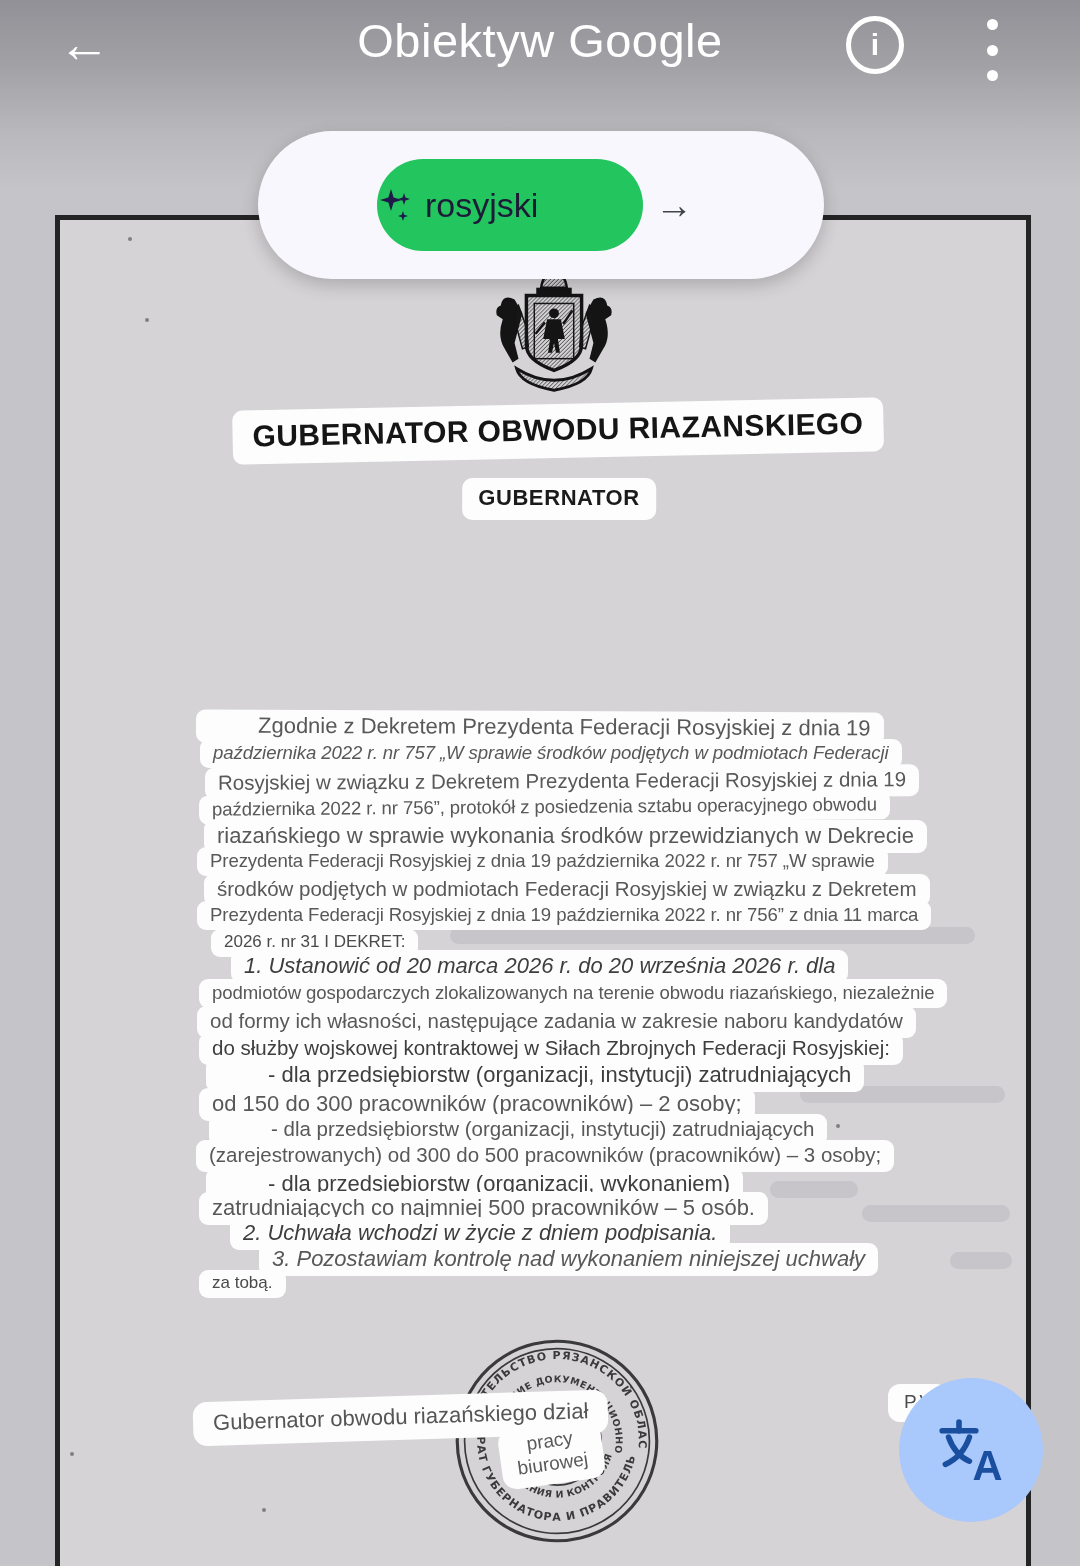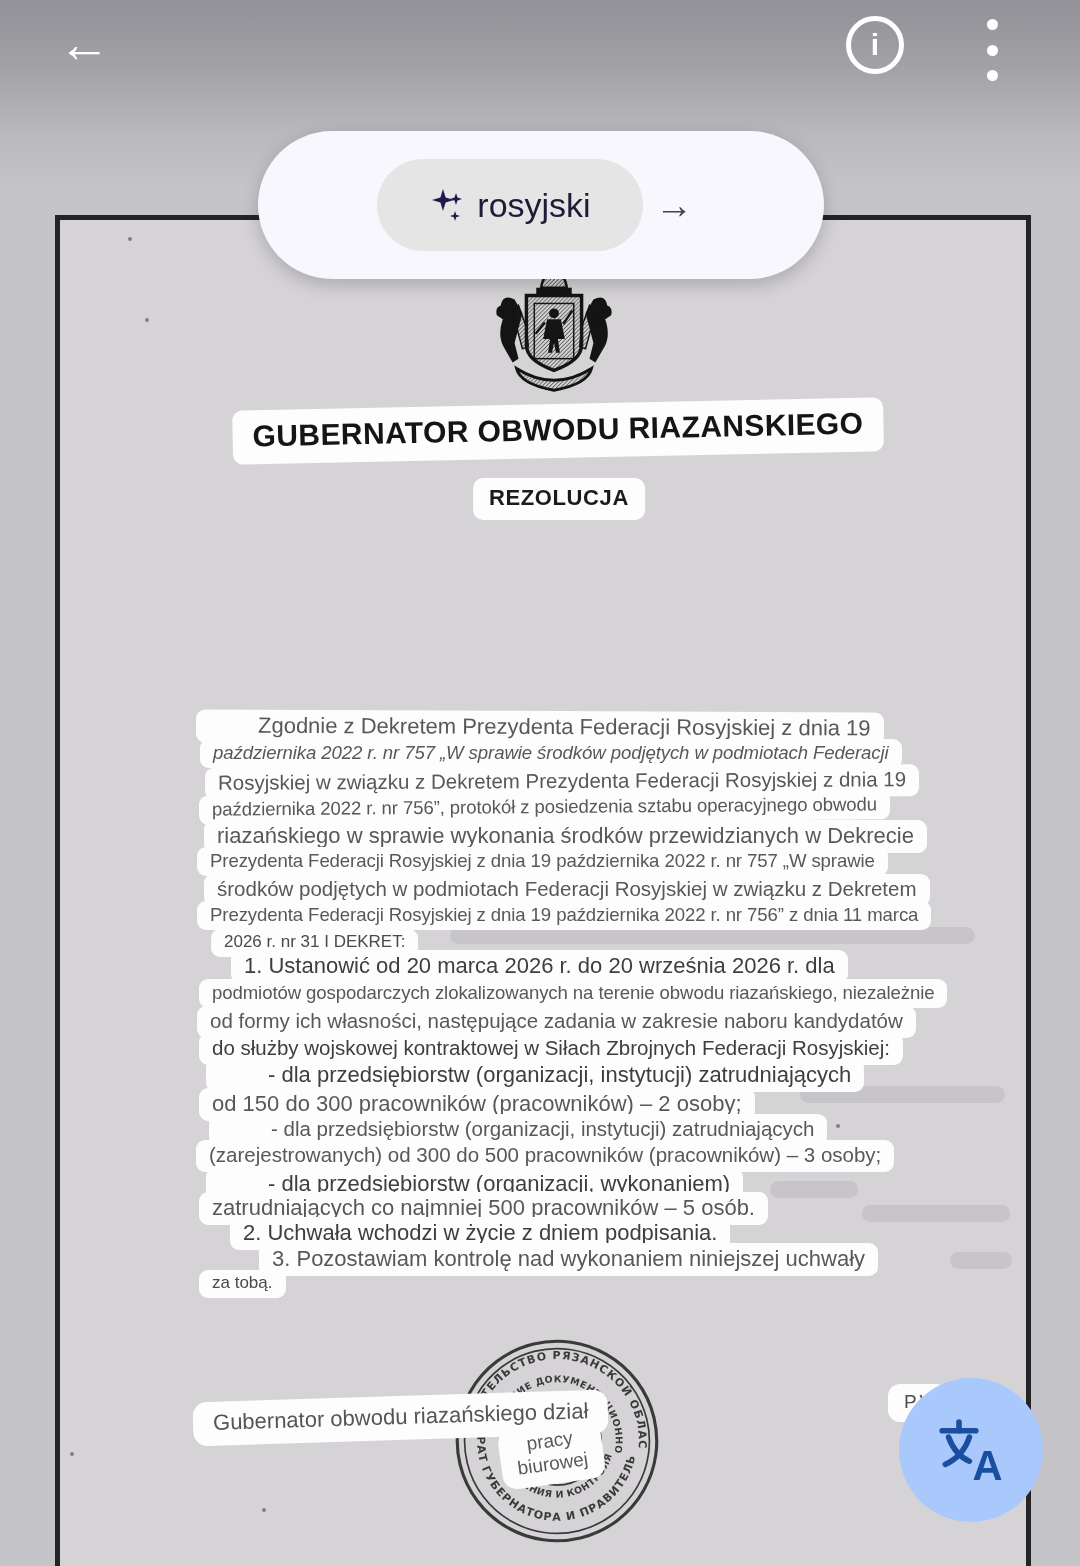--- a/index.html
+++ b/index.html
@@ -14,21 +14,21 @@
     color:#fff;font-size:47px;letter-spacing:.5px;white-space:nowrap;font-weight:400;}
   .info-btn{position:absolute;left:846px;top:16px;width:48px;height:48px;border:5px solid #fff;border-radius:50%;
     color:#fff;text-align:center;font-size:30px;line-height:48px;font-weight:700;cursor:pointer;}
   .kebab-btn{position:absolute;left:982px;top:19px;width:20px;height:62px;display:flex;flex-direction:column;
     align-items:center;justify-content:space-between;cursor:pointer;}
   .kebab-btn i{width:11px;height:11px;border-radius:50%;background:#fff;}
 
   
   .lang-wrap{position:absolute;left:258px;top:131px;width:566px;height:148px;border-radius:74px;
     background:#f8f7fd;box-shadow:0 6px 18px rgba(0,0,0,.20);display:flex;align-items:center;justify-content:center;z-index:30;}
-  .lang-pill{height:92px;border-radius:46px;background:#e5e5e5;display:flex;align-items:center;justify-content:center;
+  .lang-pill{height:92px;border-radius:46px;background:#22c55e;display:flex;align-items:center;justify-content:flex-start;
     color:#1d1b38;font-size:34px;gap:12px;cursor:pointer;}
   .pill-src{width:266px;}
   .pill-dst{width:188px;}
   .lang-arrow{width:62px;text-align:center;color:#41444b;font-size:38px;}
   .sparkle{width:36px;height:36px;}
 
   
   .doc{position:absolute;left:55px;top:215px;width:966px;height:1450px;
     border:5px solid #242424;background:#d5d3d6;}
   .dot{position:absolute;width:4px;height:4px;border-radius:50%;background:#3a3a3a;opacity:.55;}
@@ -46,21 +46,21 @@
     font-size:19px;color:#3c3c3c;padding:8px 18px 10px;}
 
   
   .bl{position:absolute;background:#fdfdfe;border-radius:9px;white-space:nowrap;
     font-size:22px;line-height:1.15;color:#585858;padding:3px 13px 5px;}
   .med{font-size:20.5px;}
   .cond{font-size:18.6px;letter-spacing:-.1px;}
   .small{font-size:17px;color:#4a4a4a;}
   .dark{color:#3e3e3e;font-weight:500;}
   .ind{padding-left:62px;}
-  .ind2{}
+  .ind2{font-style:italic;}
   .l1{top:711px;left:196px;transform:rotate(.25deg);}
   .l2{top:739px;left:200px;font-style:italic;}
   .l3{top:766px;left:205px;transform:rotate(-.3deg);}
   .l4{top:793px;left:199px;transform:rotate(-.45deg);}
   .l5{top:820px;left:204px;}
   .l6{top:847px;left:197px;}
   .l7{top:874px;left:204px;}
   .l8{top:901px;left:197px;}
   .l9{top:929px;left:211px;}
   .l10{top:950px;left:231px;}
@@ -87,20 +87,21 @@
   .fab{position:absolute;left:899px;top:1378px;width:144px;height:144px;border-radius:50%;
     background:#a9c8fb;z-index:10;display:flex;align-items:center;justify-content:center;cursor:pointer;}
 </style>
 </head>
 <body>
 
 <div class="screen">
 
   <div class="topbar">
     <div class="back-btn">←</div>
+    <div class="app-title">Obiektyw Google</div>
     <div class="info-btn">i</div>
     <div class="kebab-btn">
         <i></i>
         <i></i>
         <i></i>
       </div>
   </div>
 
   <div class="doc"></div>
   <div class="dot" style="left:128px;top:237px;"></div>
@@ -137,21 +138,21 @@
 
     <circle cx="70" cy="48" r="5" fill="#141414"></circle>
     <path d="M63,54 h14 l4,20 h-22 z" fill="#141414"></path>
     <path d="M66,74 l-2,14 h4 l2,-10 l2,10 h4 l-2,-14 z" fill="#141414"></path>
     <path d="M60,58 l-8,10 M80,58 l8,-12" stroke="#141414" stroke-width="2.5" stroke-linecap="round"></path>
 
     <path d="M32,104 q38,24 76,0 q-4,16 -38,22 q-34,-6 -38,-22 z" fill="url(#hatch)" stroke="#141414" stroke-width="3"></path>
   </svg>
 
   <div class="obox doc-title">GUBERNATOR OBWODU RIAZANSKIEGO</div>
-  <div class="obox doc-type">REZOLUCJA</div>
+  <div class="obox doc-type">GUBERNATOR</div>
 
   <div>
 
   <div class="bl l1 ind">Zgodnie z Dekretem Prezydenta Federacji Rosyjskiej z dnia 19</div>
       <div class="bl l2 cond">października 2022 r. nr 757 „W sprawie środków podjętych w podmiotach Federacji</div>
       <div class="bl l3 med">Rosyjskiej w związku z Dekretem Prezydenta Federacji Rosyjskiej z dnia 19</div>
       <div class="bl l4 cond">października 2022 r. nr 756”, protokół z posiedzenia sztabu operacyjnego obwodu</div>
       <div class="bl l5">riazańskiego w sprawie wykonania środków przewidzianych w Dekrecie</div>
       <div class="bl l6 cond">Prezydenta Federacji Rosyjskiej z dnia 19 października 2022 r. nr 757 „W sprawie</div>
       <div class="bl l7 med">środków podjętych w podmiotach Federacji Rosyjskiej w związku z Dekretem</div>

